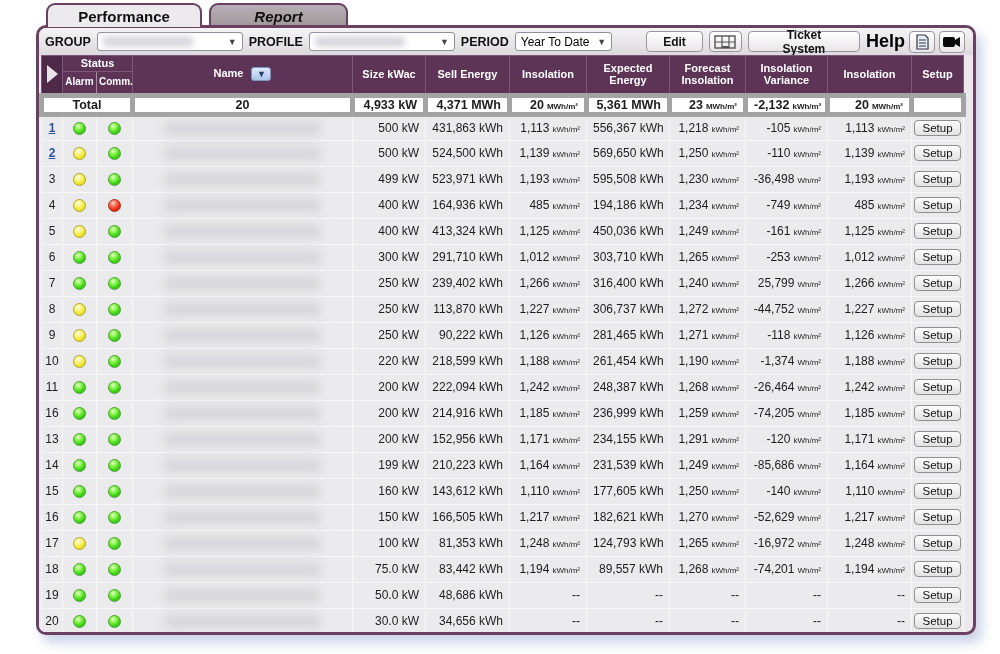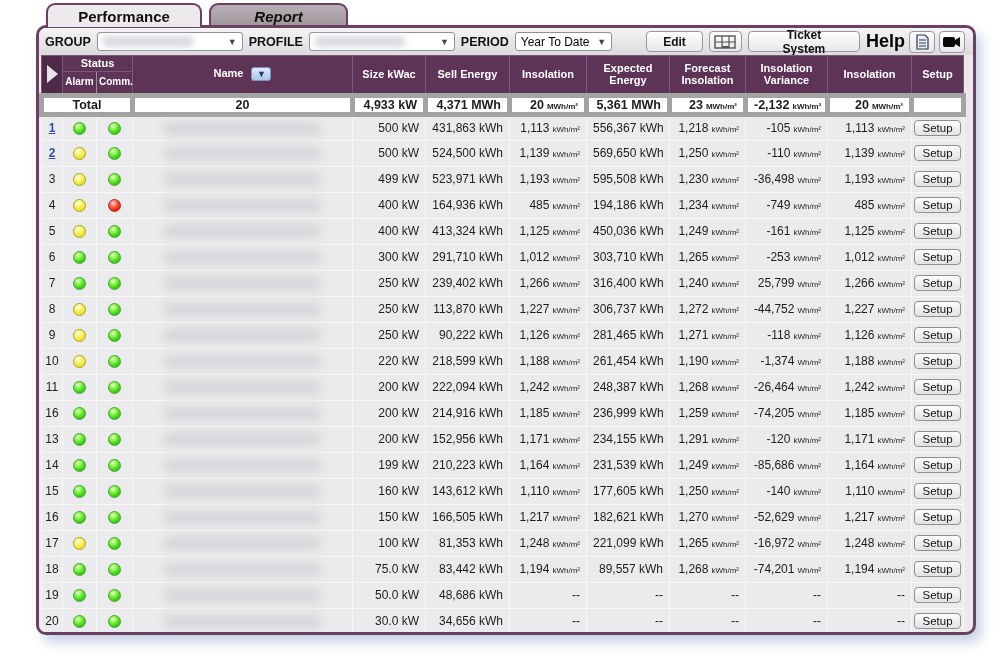--- a/index.html
+++ b/index.html
@@ -429,21 +429,21 @@
           <tr>
             <td class="c"><span class="rownum">17</span></td>
             <td class="c"><span class="led led-yellow"></span></td>
             <td class="c"><span class="led led-green"></span></td>
             <td class="c">
               <div class="name-redacted"></div>
             </td>
             <td class="r">100 kW</td>
             <td class="r">81,353 kWh</td>
             <td class="r"><span>1,248</span><span class="unit">kWh/m²</span></td>
-            <td class="r">221,099 kWh</td>
+            <td class="r">124,793 kWh</td>
             <td class="r"><span>1,265</span><span class="unit">kWh/m²</span></td>
             <td class="r"><span>-16,972</span><span class="unit">Wh/m²</span></td>
             <td class="r"><span>1,248</span><span class="unit">kWh/m²</span></td>
             <td class="c"><button class="setup-btn">Setup</button></td>
           </tr>
           <tr>
             <td class="c"><span class="rownum">18</span></td>
             <td class="c"><span class="led led-green"></span></td>
             <td class="c"><span class="led led-green"></span></td>
             <td class="c">

